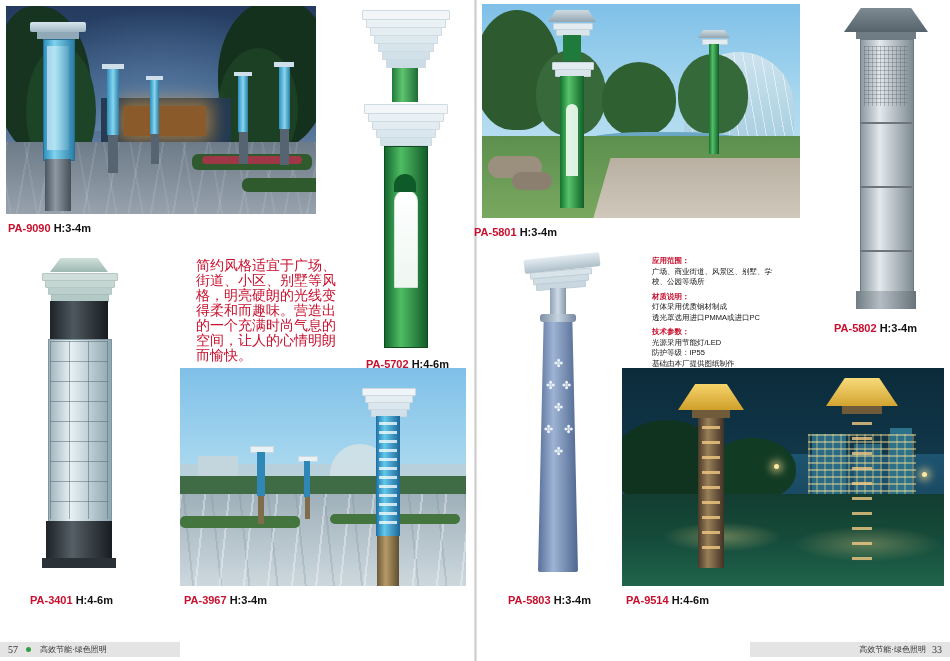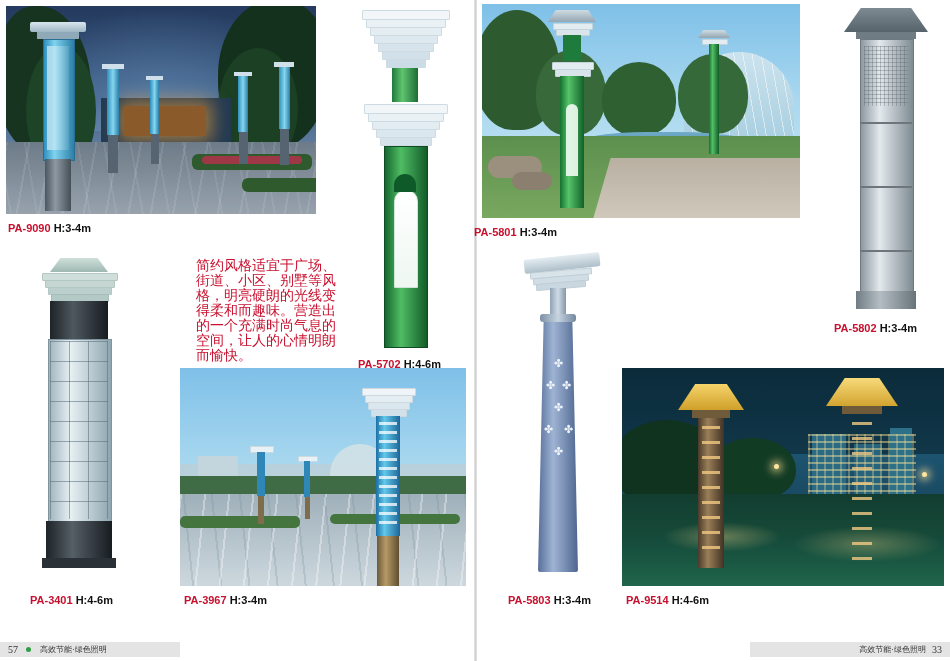--- a/index.html
+++ b/index.html
@@ -161,21 +161,21 @@
     <div class="fin" style="left:18px;top:109px;width:74px;height:7px;background:#eaf1f5;border:1px solid #cfdbe2;"></div>
     <div class="fin" style="left:22px;top:117px;width:66px;height:7px;background:#e2ecf1;border:1px solid #cfdbe2;"></div>
     <div class="fin" style="left:26px;top:125px;width:58px;height:7px;background:#dbe7ee;border:1px solid #cfdbe2;"></div>
     <div class="fin" style="left:30px;top:133px;width:50px;height:7px;background:#d4e2ea;border:1px solid #cfdbe2;"></div>
 
     <div style="position:absolute;left:34px;top:142px;width:42px;height:200px;background:linear-gradient(90deg,#15682f,#4fbd63 38%,#125c2a);border:1px solid #0e4a22;"></div>
 
     <div style="position:absolute;left:44px;top:186px;width:22px;height:96px;background:linear-gradient(#ffffff,#eef7f1);border:1px solid #cfe3d6;border-radius:11px 11px 0 0;"></div>
     <div style="position:absolute;left:44px;top:170px;width:22px;height:18px;background:#0f5a29;border-radius:11px 11px 0 0;"></div>
   </div>
-  <div class="caption" style="left:358px;top:358px;">
+  <div class="caption" style="left:366px;top:358px;">
     <span>PA-5702</span> <span class="h">H:4-6m</span>
   </div>
 
   <div class="photo studio" style="left:24px;top:252px;width:110px;height:332px;background:#fff;">
 
     <div style="position:absolute;left:26px;top:6px;width:58px;height:14px;background:linear-gradient(#cfe0da,#9fb8b2);clip-path:polygon(18% 0,82% 0,100% 100%,0 100%);"></div>
 
     <div class="fin" style="left:18px;top:21px;width:74px;height:6px;background:#cfdedb;border:1px solid #b3c7c3;"></div>
     <div class="fin" style="left:21px;top:28px;width:68px;height:6px;background:#c5d6d3;border:1px solid #b3c7c3;"></div>
     <div class="fin" style="left:24px;top:35px;width:62px;height:6px;background:#bbd0cc;border:1px solid #b3c7c3;"></div>
@@ -289,20 +289,31 @@
                     repeating-linear-gradient(to right,rgba(90,100,108,.35) 0 1px,rgba(0,0,0,0) 1px 4px);"></div>
     <div style="position:absolute;left:34px;top:118px;width:52px;height:2px;background:#6d767c;"></div>
     <div style="position:absolute;left:34px;top:182px;width:52px;height:2px;background:#6d767c;"></div>
     <div style="position:absolute;left:34px;top:246px;width:52px;height:2px;background:#6d767c;"></div>
     <div style="position:absolute;left:30px;top:287px;width:60px;height:18px;background:linear-gradient(90deg,#707c84,#b4bdc3 40%,#68737a);"></div>
   </div>
   <div class="caption" style="left:834px;top:322px;">
     <span>PA-5802</span> <span class="h">H:3-4m</span>
   </div>
 
+  <div class="spec" style="left:652px;top:256px;">
+    <div class="hd">应用范围：</div>
+    <div>广场、商业街道、风景区、别墅、学校、公园等场所</div>
+    <div class="hd" style="margin-top:4px;">材质说明：</div>
+    <div style="white-space:pre-line;">灯体采用优质钢材制成
+透光罩选用进口PMMA或进口PC</div>
+    <div class="hd" style="margin-top:4px;">技术参数：</div>
+    <div style="white-space:pre-line;">光源采用节能灯/LED
+防护等级：IP55
+基础由本厂提供图纸制作</div>
+  </div>
 
   <div class="photo studio" style="left:500px;top:248px;width:114px;height:338px;background:#fff;">
 
     <div style="position:absolute;left:24px;top:8px;width:76px;height:14px;background:linear-gradient(#e3ecf1,#aebfc9);transform:rotate(-6deg);border-radius:2px;"></div>
     <div class="fin" style="left:30px;top:22px;width:60px;height:5px;background:#d9e4ea;border:1px solid #c0ced6;transform:rotate(-5deg);"></div>
     <div class="fin" style="left:33px;top:28px;width:54px;height:5px;background:#d0dde5;border:1px solid #c0ced6;transform:rotate(-5deg);"></div>
     <div class="fin" style="left:36px;top:34px;width:48px;height:5px;background:#c8d7e0;border:1px solid #c0ced6;transform:rotate(-5deg);"></div>
 
     <div style="position:absolute;left:50px;top:40px;width:16px;height:26px;background:linear-gradient(90deg,#8fa2b4,#cfdbe6,#8496a8);"></div>
     <div style="position:absolute;left:40px;top:66px;width:36px;height:8px;background:linear-gradient(90deg,#7d90a4,#c6d4e0,#7487a0);border-radius:3px;"></div>

